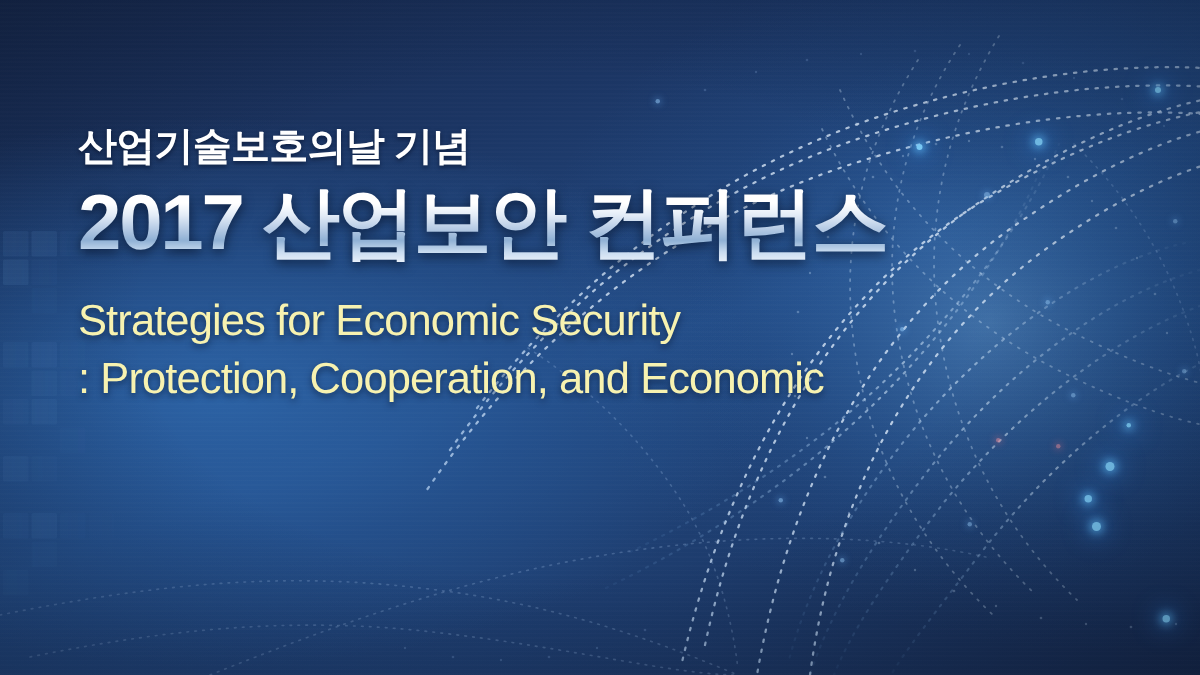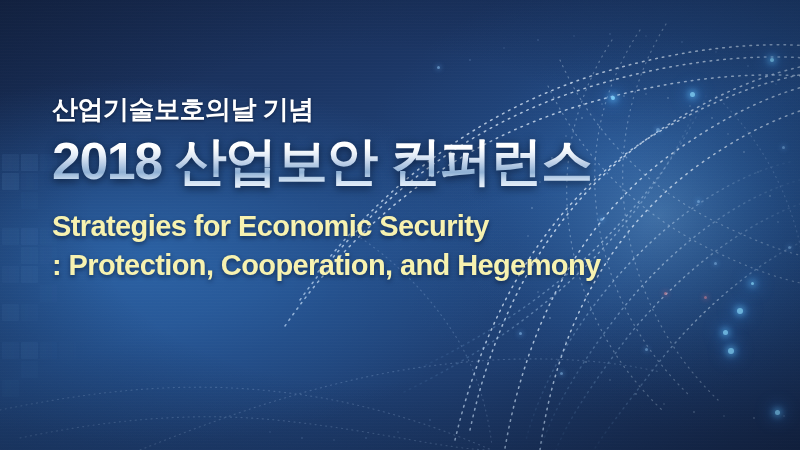--- a/index.html
+++ b/index.html
@@ -75,21 +75,21 @@
   }
   .dot.warm {
     background: rgba(255,150,160,.55);
     box-shadow: 0 0 5px 1px rgba(255,120,140,.35);
   }
 
   
   .content {
     position: absolute;
     left: 52px;
-    top: 96px;
+    top: 84px;
     width: 700px;
   }
 
   .eyebrow {
     font-size: 26px;
     font-weight: 700;
     color: #ffffff;
     letter-spacing: -0.5px;
     line-height: 1.05;
     text-shadow: 0 1px 3px rgba(0,10,30,.55);
@@ -116,21 +116,21 @@
     background-clip: text;
     color: transparent;
     -webkit-text-fill-color: transparent;
     filter: drop-shadow(0 2px 4px rgba(3,14,36,.70));
   }
 
   .subtitle {
     margin: 18px 0 0 0;
     color: #f7f2b0;
     font-size: 29px;
-    font-weight: 700;
+    font-weight: 400;
     letter-spacing: -0.6px;
     line-height: 1.32;
     text-shadow: 0 2px 4px rgba(5,18,44,.55);
   }
   .subtitle .line { display: block; white-space: nowrap; }
 </style>
 </head>
 <body>
 
 <div id="banner">
@@ -293,21 +293,21 @@
     <span class="dot soft" style="left:788px; top:246px; width:3px;  height:3px;"></span>
   </div>
 
   <div class="bg-layer bg-scan"></div>
   <div class="bg-layer bg-vignette"></div>
 
   <div class="content">
 
     <p class="eyebrow">산업기술보호의날 기념</p>
 
-    <h1 class="headline">2018 산업보안 컨퍼런스</h1>
+    <h1 class="headline">2017 산업보안 컨퍼런스</h1>
 
     <div class="subtitle">
       <span class="line">Strategies for Economic Security</span>
-      <span class="line">: Protection, Cooperation, and Hegemony</span>
+      <span class="line">: Protection, Cooperation, and Economic</span>
     </div>
 
   </div>
 </div>
 
 </body></html>

